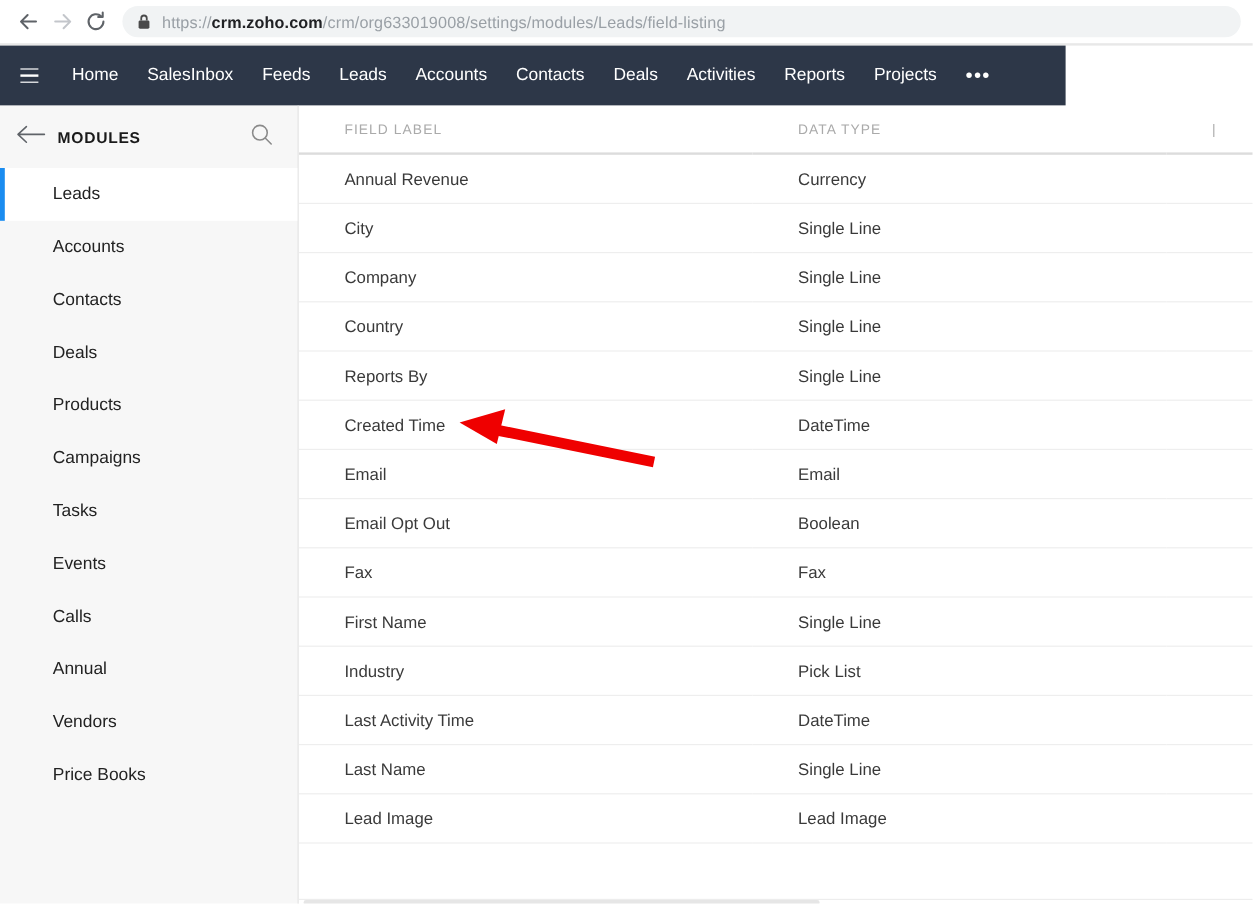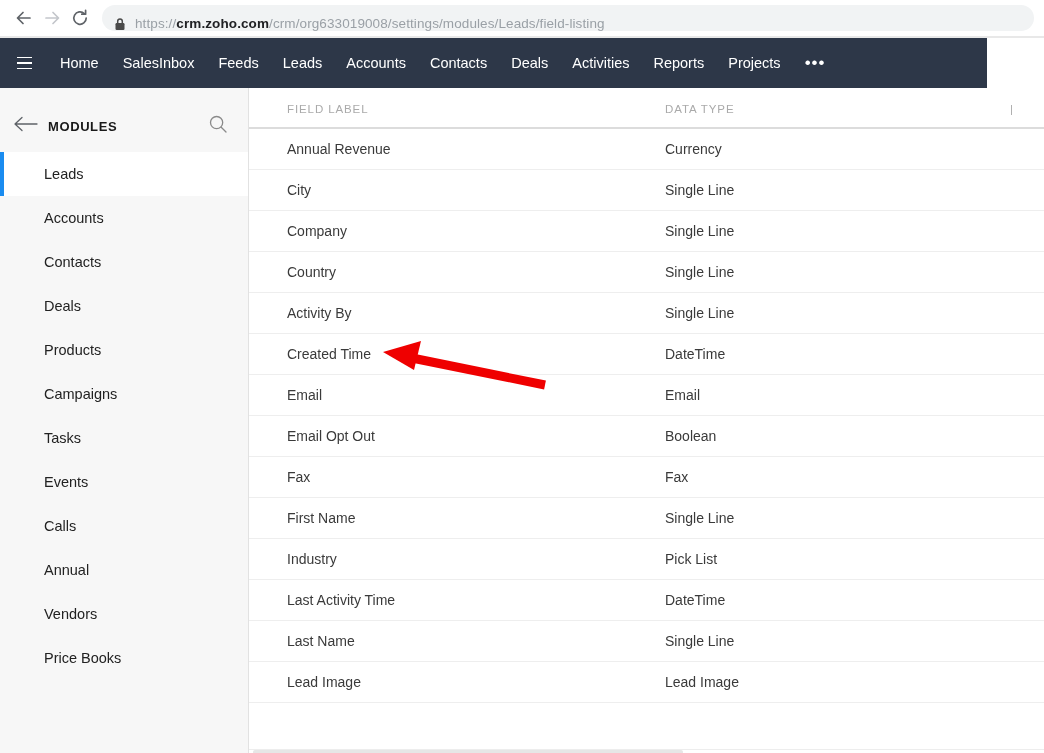--- a/index.html
+++ b/index.html
@@ -22,37 +22,37 @@
     display:flex; align-items:center; justify-content:center;
     flex:0 0 auto;
   }
   .nav-btn svg { display:block; }
   .omnibox {
     flex:1 1 auto;
     height:26px;
     margin-left:8px;
     background:#f1f3f4;
     border-radius:13px;
-    display:flex; align-items:flex-end;
+    display:flex; align-items:center;
     padding:0 12px;
     overflow:hidden;
   }
   .lock-icon { flex:0 0 auto; margin-right:9px; display:flex; align-items:center; }
   .url-text {
     font-size:13.5px;
     color:#9aa0a6;
     white-space:nowrap;
     letter-spacing:0.1px;
   }
   .url-text .host { color:#202124; font-weight:600; }
   .chrome-sep { height:2px; background:#e8e8e8; width:1044px; }
 
   
   .appnav {
-    height:50px; width:987px;
+    height:50px; width:888px;
     background:#2d3748;
     display:flex; align-items:center;
     padding-left:8px;
   }
   .hamburger {
     width:32px; height:32px;
     display:flex; flex-direction:column;
     align-items:center; justify-content:center;
     gap:4px;
     margin-right:8px;
@@ -81,21 +81,20 @@
     background:#f7f7f7;
     border-right:1px solid #e2e2e2;
     height:667px;
     position:relative;
     overflow:hidden;
   }
   .sidebar-head {
     height:52px;
     display:flex; align-items:center;
     padding:0 18px 0 10px;
-    margin-top:12px;
   }
   .back-arrow { width:32px; height:32px; display:flex; align-items:center; justify-content:center; flex:0 0 auto; }
   .modules-title {
     flex:1 1 auto;
     font-size:13px;
     font-weight:700;
     color:#1a1a1a;
     letter-spacing:0.6px;
     margin-left:6px;
   }
@@ -325,21 +324,21 @@
             <td>Company</td>
             <td>Single Line</td>
             <td></td>
           </tr>
         <tr>
             <td>Country</td>
             <td>Single Line</td>
             <td></td>
           </tr>
         <tr>
-            <td>Activity By</td>
+            <td>Reports By</td>
             <td>Single Line</td>
             <td></td>
           </tr>
         <tr>
             <td>Created Time</td>
             <td>DateTime</td>
             <td></td>
           </tr>
         <tr>
             <td>Email</td>

